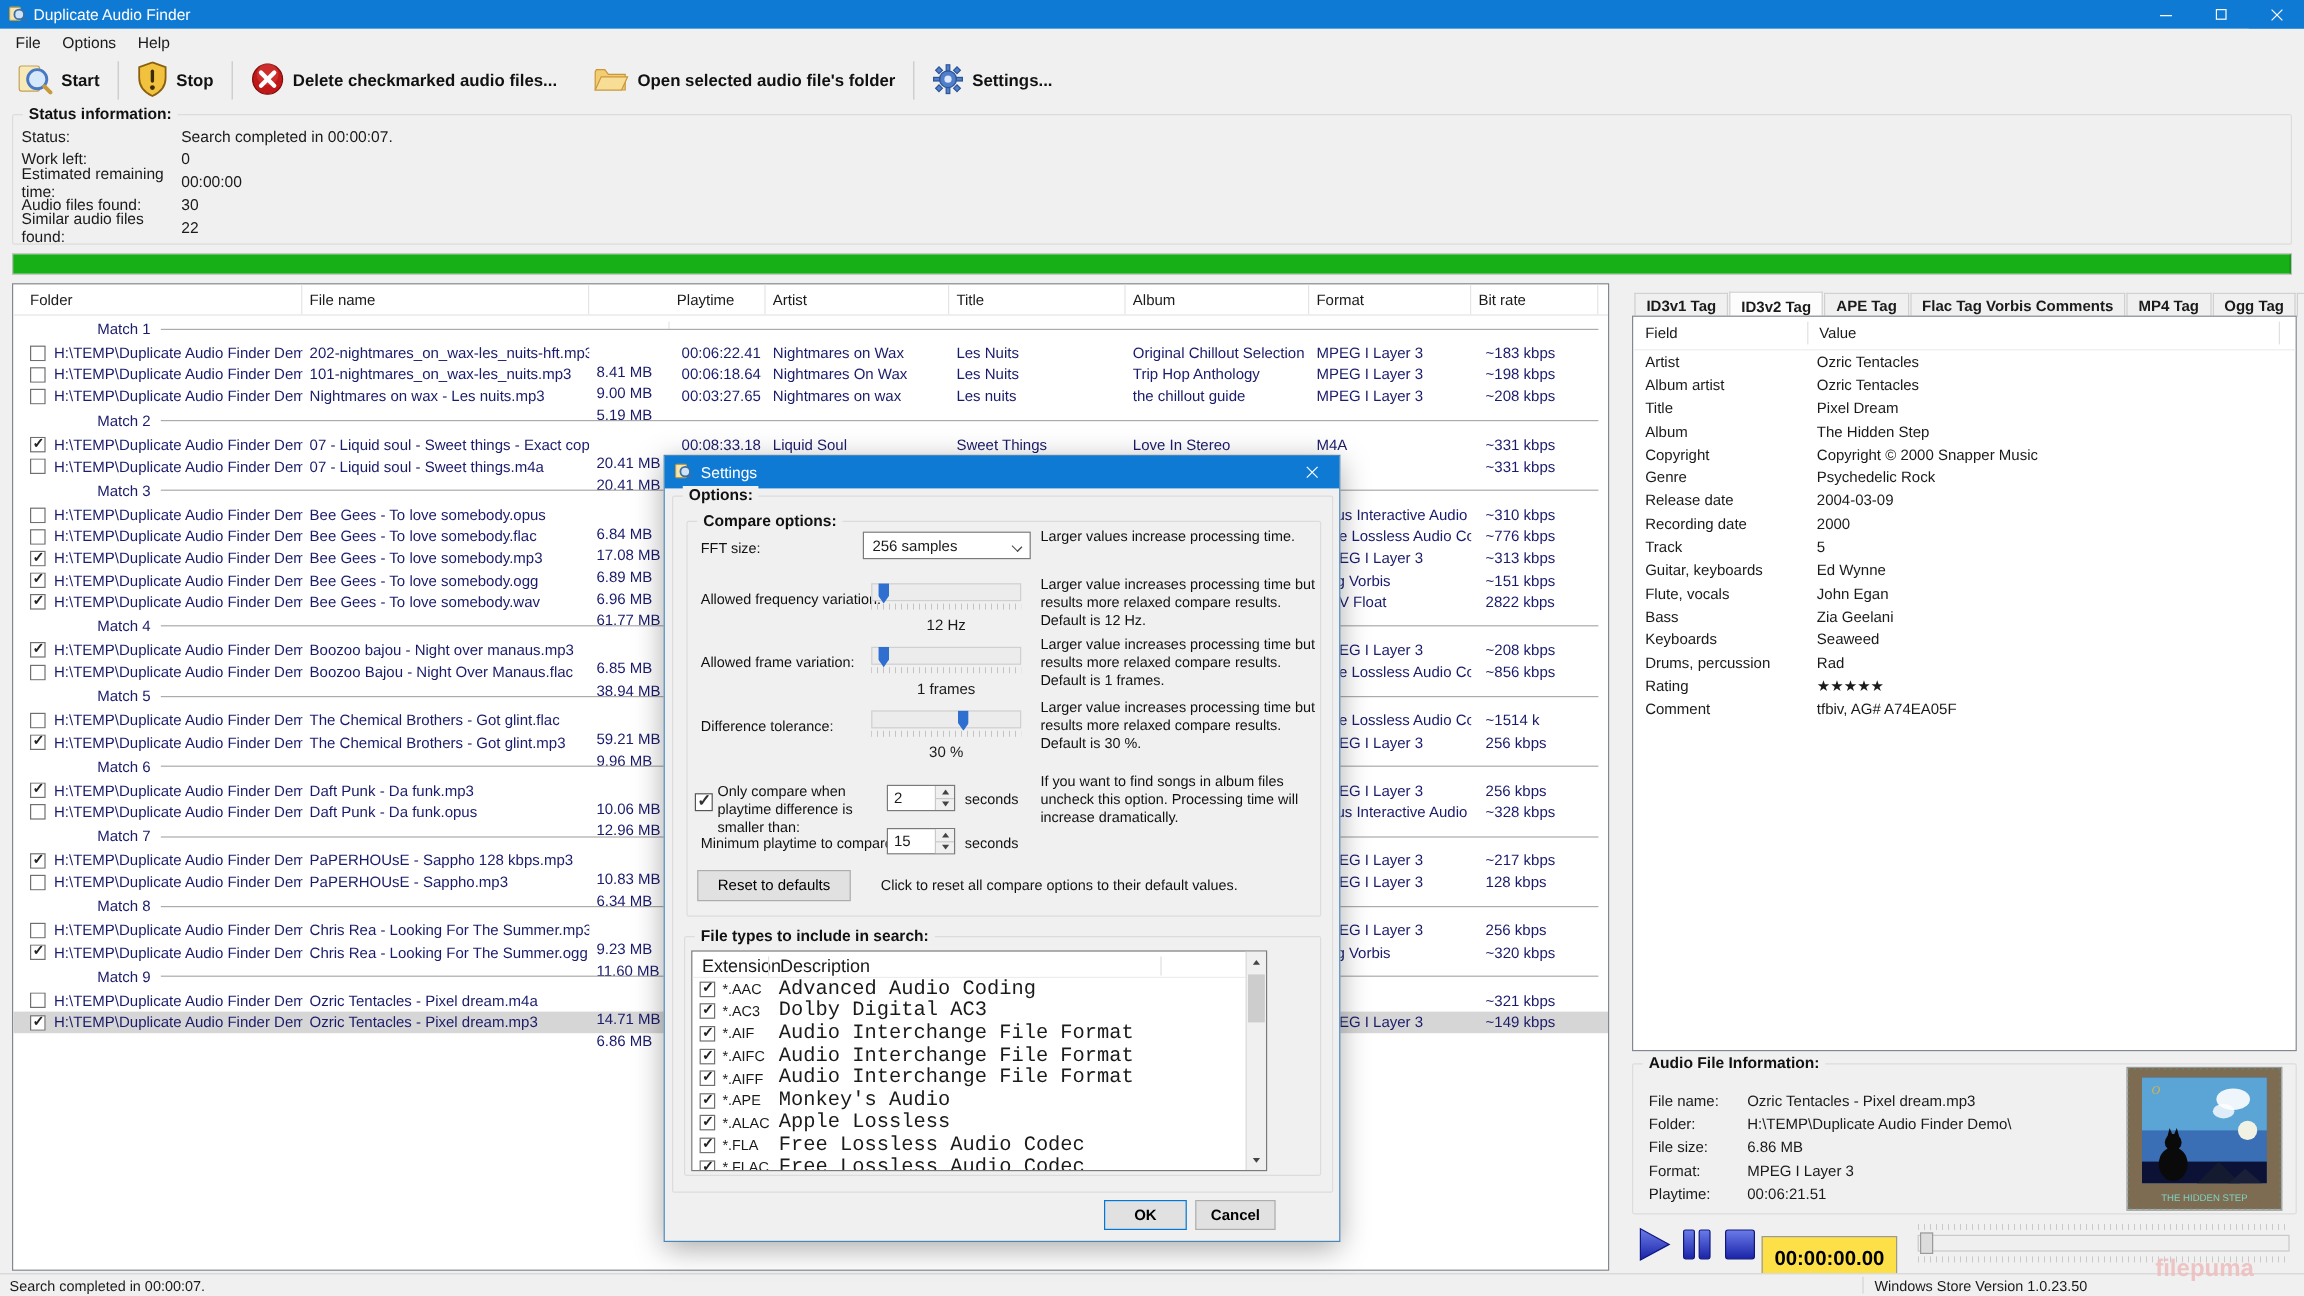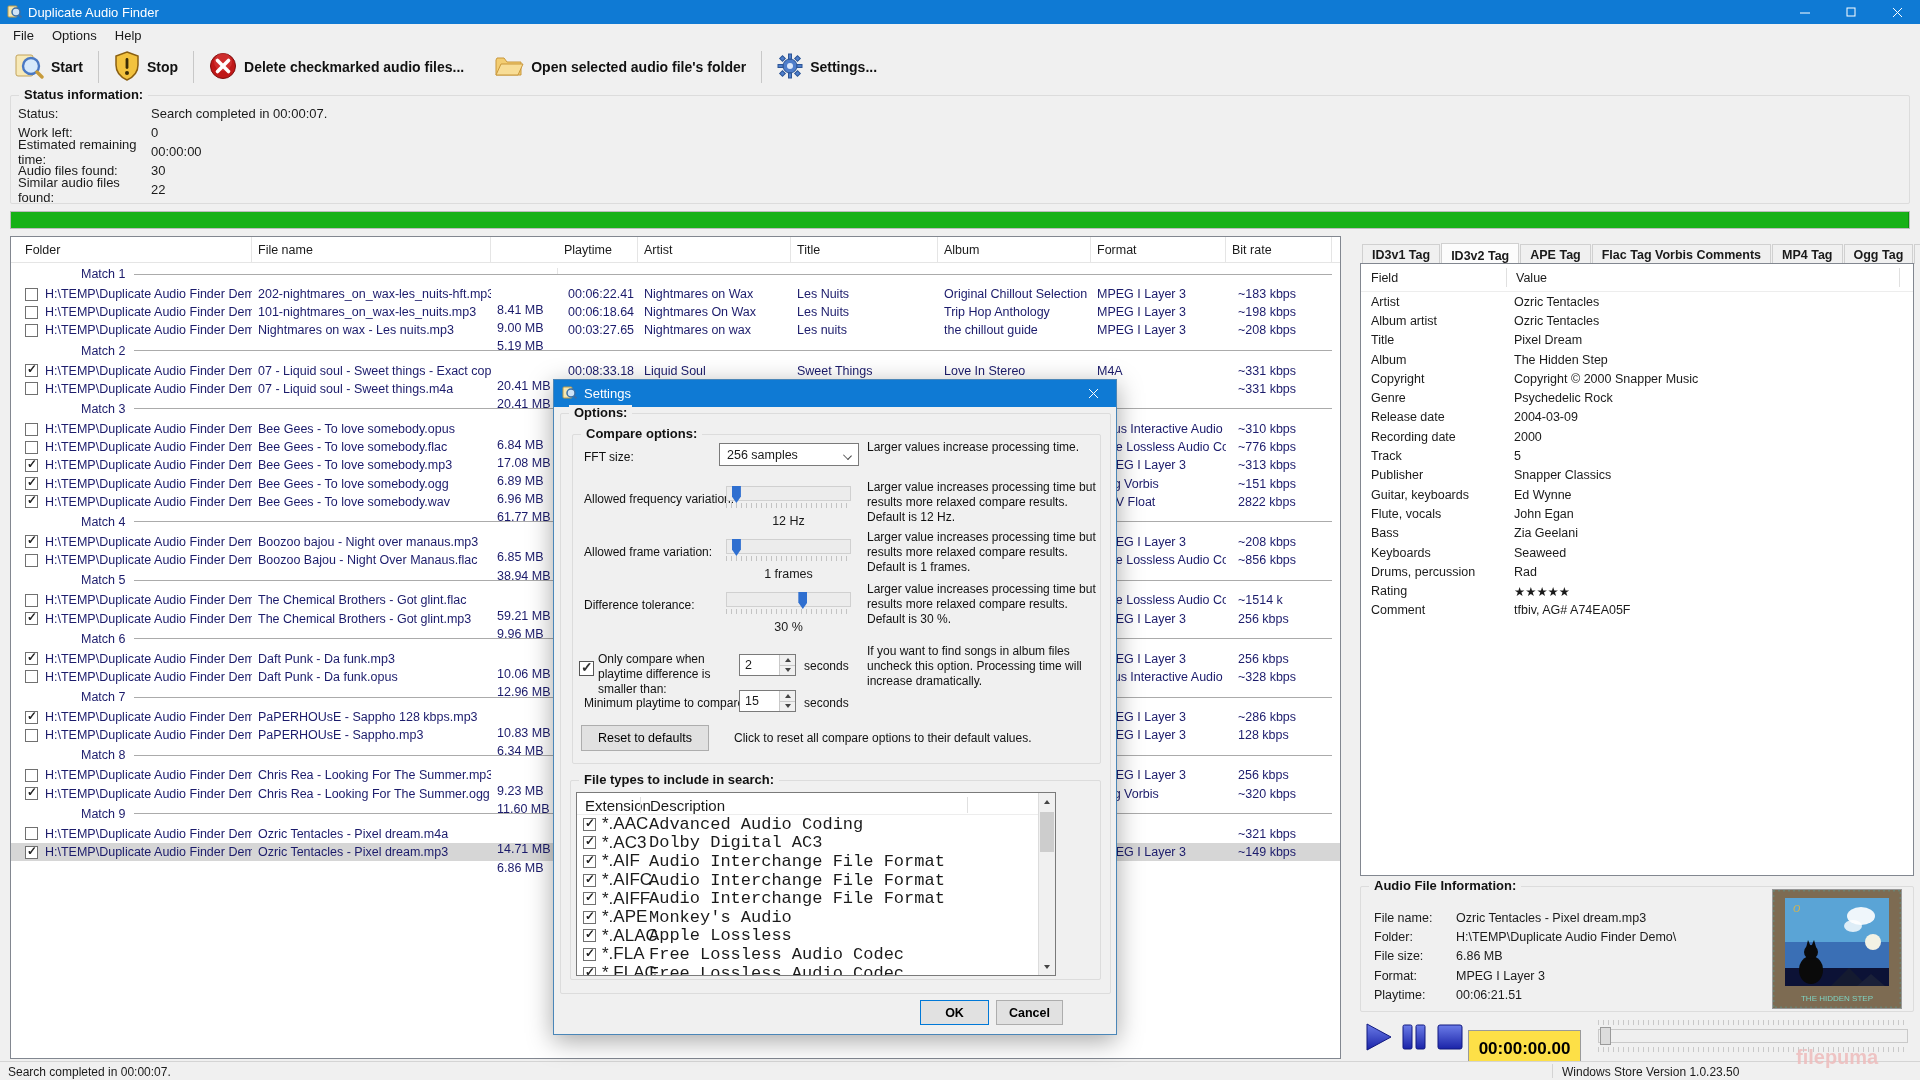--- a/index.html
+++ b/index.html
@@ -116,21 +116,21 @@
   .tri-dn { width:0; height:0; border-left:3.5px solid transparent; border-right:3.5px solid transparent; border-top:4.5px solid #444; }
   .wbtn { position:absolute; background:#e1e1e1; border:1px solid #adadad; font-size:12.5px; display:flex; align-items:center; justify-content:center; font-family:inherit; }
   .wbtn.def { border:1px solid #0078d7; }
   .ftlist { position:absolute; left:22px; top:412px; width:480px; height:184px; background:#fff; border:1px solid #7a7a7a; overflow:hidden; }
   .ftlist .fthdr { position:relative; height:22px; border-bottom:1px solid #ededed; }
   .ftlist .fthdr span { position:absolute; top:4px; font-size:15px; }
   .ftlist .fld1 { position:absolute; left:63px; top:3px; height:16px; width:1px; background:#e0e0e0; }
   .ftlist .fld2 { position:absolute; left:390px; top:3px; height:16px; width:1px; background:#e0e0e0; }
   .ft-row { display:flex; align-items:center; height:18.6px; }
   .ft-row .cb { margin-left:6px; }
-  .ft-ext { width:39px; margin-left:6px; font-size:17px; }
+  .ft-ext { width:39px; margin-left:6px; font-size:12px; }
   .ft-desc { margin-left:8px; font-size:17px; white-space:nowrap;font-family:Liberation Mono, monospace; }
   .vsb { position:absolute; right:0; top:0; bottom:0; width:17px; background:#f0f0f0; border-left:1px solid #dcdcdc; }
   .vsb .up, .vsb .dn { position:absolute; left:0; right:0; height:17px; display:flex; align-items:center; justify-content:center; }
   .vsb .up { top:0; } .vsb .dn { bottom:0; }
   .vsb .vthumb { position:absolute; left:1px; right:1px; top:19px; height:40px; background:#cdcdcd; }
   .dchk { position:absolute; width:15px; height:15px; background:#fff; border:1px solid #555; }
   .dchk.on::after { content:"✓"; position:absolute; left:1px; top:-3px; font-size:14px; font-weight:700; color:#333; }
 </style>
 </head>
 <body>
@@ -527,21 +527,21 @@
             <span class="cb on"></span>
             <span class="ftxt">H:\TEMP\Duplicate Audio Finder Demo\</span>
           </div>
           <div class="td c1">PaPERHOUsE - Sappho 128 kbps.mp3</div>
           <div class="td c2">10.83 MB</div>
           <div class="td c3"></div>
           <div class="td c4"></div>
           <div class="td c5"></div>
           <div class="td c6"></div>
           <div class="td c7">MPEG I Layer 3</div>
-          <div class="td c8">~286 kbps</div>
+          <div class="td c8">~217 kbps</div>
         </div>
         <div class="trow">
           <div class="td c0">
             <span class="cb"></span>
             <span class="ftxt">H:\TEMP\Duplicate Audio Finder Demo\</span>
           </div>
           <div class="td c1">PaPERHOUsE - Sappho.mp3</div>
           <div class="td c2">6.34 MB</div>
           <div class="td c3"></div>
           <div class="td c4"></div>
@@ -662,24 +662,20 @@
           <span class="tag-f">Release date</span>
           <span class="tag-v">2004-03-09</span>
         </div>
         <div class="tag-row">
           <span class="tag-f">Recording date</span>
           <span class="tag-v">2000</span>
         </div>
         <div class="tag-row">
           <span class="tag-f">Track</span>
           <span class="tag-v">5</span>
-        </div>
-        <div class="tag-row">
-          <span class="tag-f">Publisher</span>
-          <span class="tag-v">Snapper Classics</span>
         </div>
         <div class="tag-row">
           <span class="tag-f">Guitar, keyboards</span>
           <span class="tag-v">Ed Wynne</span>
         </div>
         <div class="tag-row">
           <span class="tag-f">Flute, vocals</span>
           <span class="tag-v">John Egan</span>
         </div>
         <div class="tag-row">

